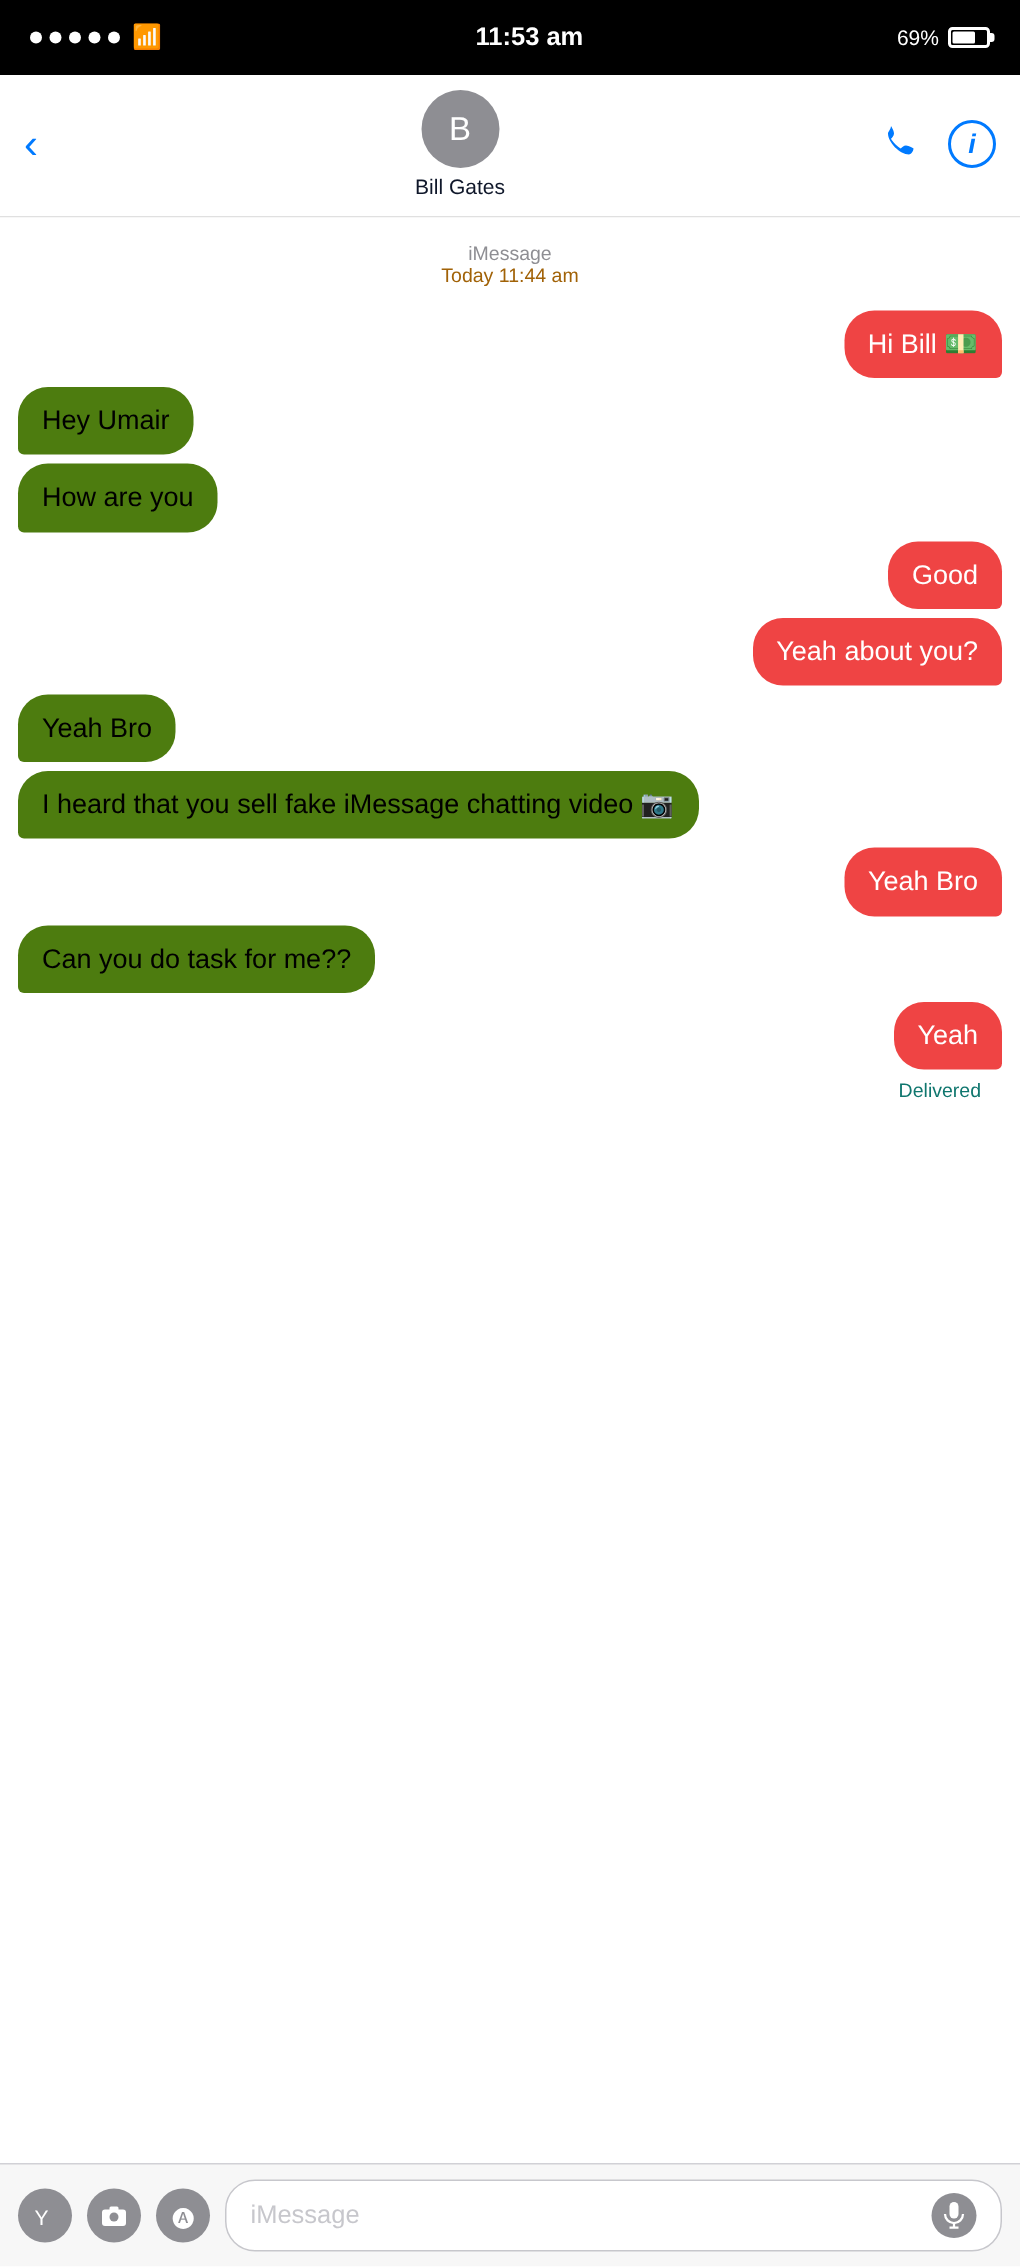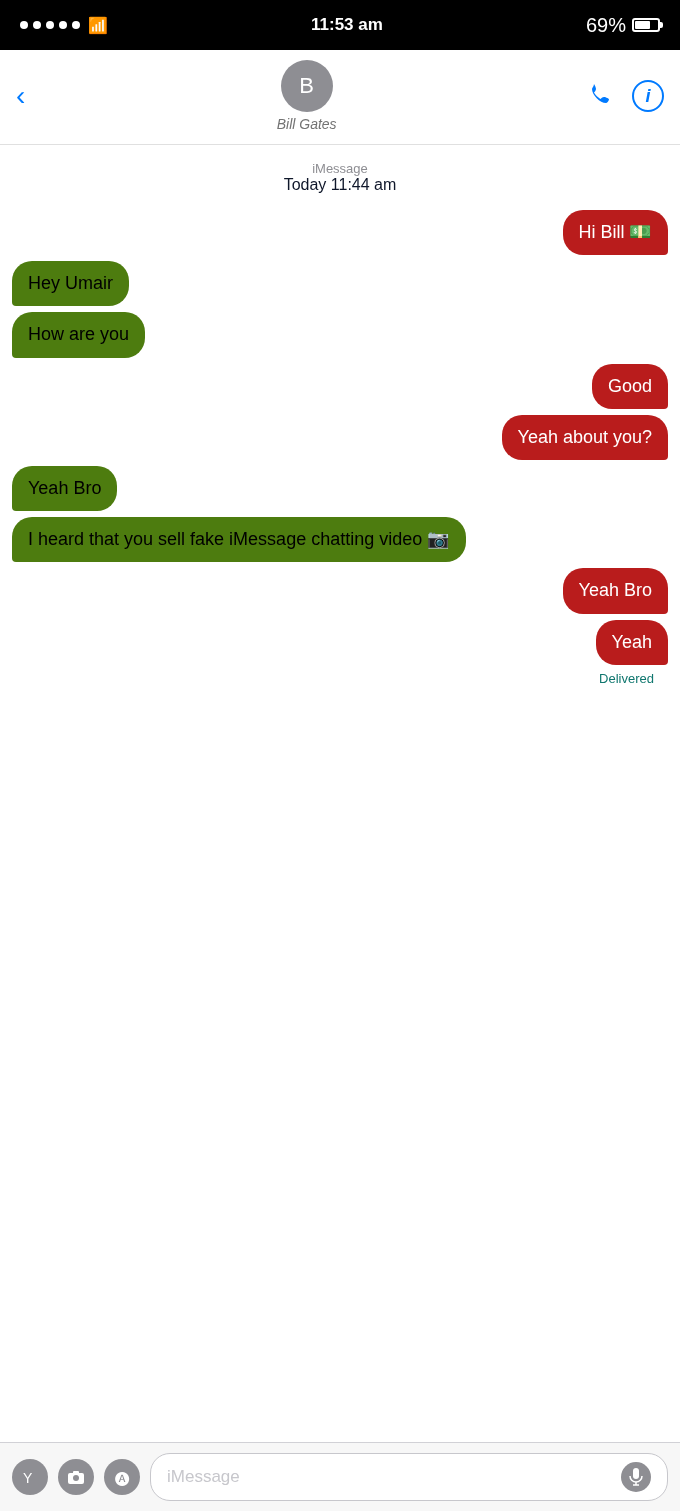--- a/index.html
+++ b/index.html
@@ -25,21 +25,21 @@
       color: #fff;
       font-size: 15px;
       font-weight: 500;
     }
     .status-left { display: flex; align-items: center; gap: 8px; }
     .dots { display: flex; gap: 5px; }
     .dot { width: 8px; height: 8px; background: #fff; border-radius: 50%; }
     .wifi-icon { font-size: 16px; }
     .status-center { font-size: 17px; font-weight: 600; }
     .status-right { display: flex; align-items: center; gap: 6px; }
-    .battery-text { font-size: 20px; }
+    .battery-text { font-size: 14px; }
     .battery-icon {
       width: 28px; height: 14px;
       border: 2px solid #fff;
       border-radius: 3px;
       position: relative;
       display: flex;
       align-items: center;
       padding: 1px;
     }
     .battery-icon::after {
@@ -90,22 +90,21 @@
       display: flex;
       align-items: center;
       justify-content: center;
       color: #fff;
       font-size: 22px;
       font-weight: 500;
     }
     .contact-name {
       font-size: 14px;
       font-weight: 400;
-      color: #737373;
-      font-style: italic;
+      color: #0f172a;
     }
     .nav-actions {
       display: flex;
       align-items: center;
       gap: 16px;
     }
     .phone-icon {
       color: #007AFF;
       font-size: 26px;
     }
@@ -133,22 +132,22 @@
 
     .timestamp-center {
       text-align: center;
       margin-bottom: 16px;
     }
     .timestamp-label {
       font-size: 13px;
       color: #8e8e93;
     }
     .timestamp-value {
-      font-size: 16px;
-      color: #0f172a;
+      font-size: 13px;
+      color: #a16207;
     }
 
     .message-row {
       display: flex;
       margin-bottom: 6px;
     }
     .message-row.sent {
       justify-content: flex-end;
     }
     .message-row.received {
@@ -156,21 +155,21 @@
     }
 
     .bubble {
       max-width: 72%;
       padding: 10px 16px;
       border-radius: 20px;
       font-size: 18px;
       line-height: 1.4;
     }
     .bubble.sent {
-      background: #b91c1c;
+      background: #ef4444;
       color: #fff;
       border-bottom-right-radius: 4px;
     }
     .bubble.received {
       background: #4d7c0f;
       color: #000;
       border-bottom-left-radius: 4px;
     }
 
     .delivered-text {
@@ -317,20 +316,23 @@
   </div>
 
   <div class="message-row received">
     <div class="bubble received">I heard that you sell fake iMessage chatting video 📷</div>
   </div>
 
   <div class="message-row sent">
     <div class="bubble sent">Yeah Bro</div>
   </div>
 
+  <div class="message-row received">
+    <div class="bubble received">Can you do task for me??</div>
+  </div>
 
   <div class="message-row sent">
     <div class="bubble sent">Yeah</div>
   </div>
   <div class="delivered-text">Delivered</div>
 
   <div class="spacer-area"></div>
 </div>
 
 <div class="input-bar">

